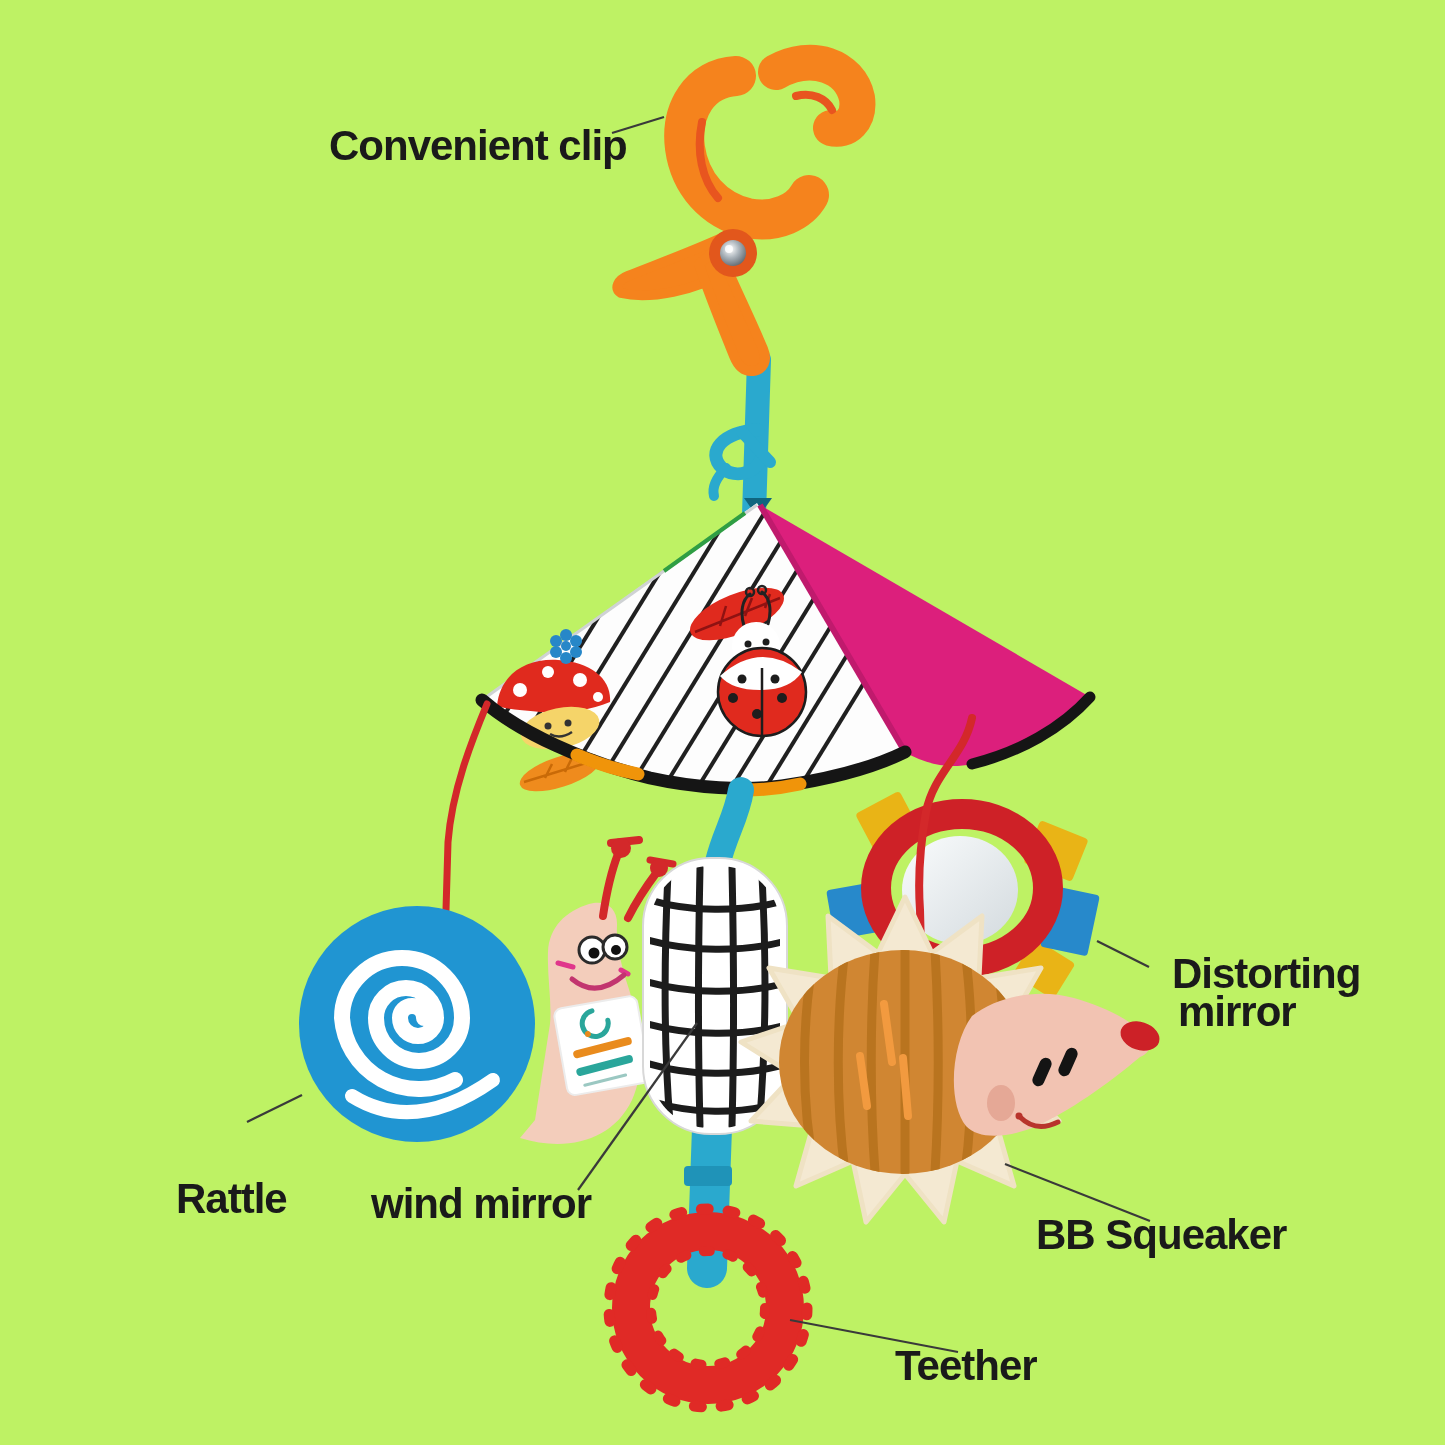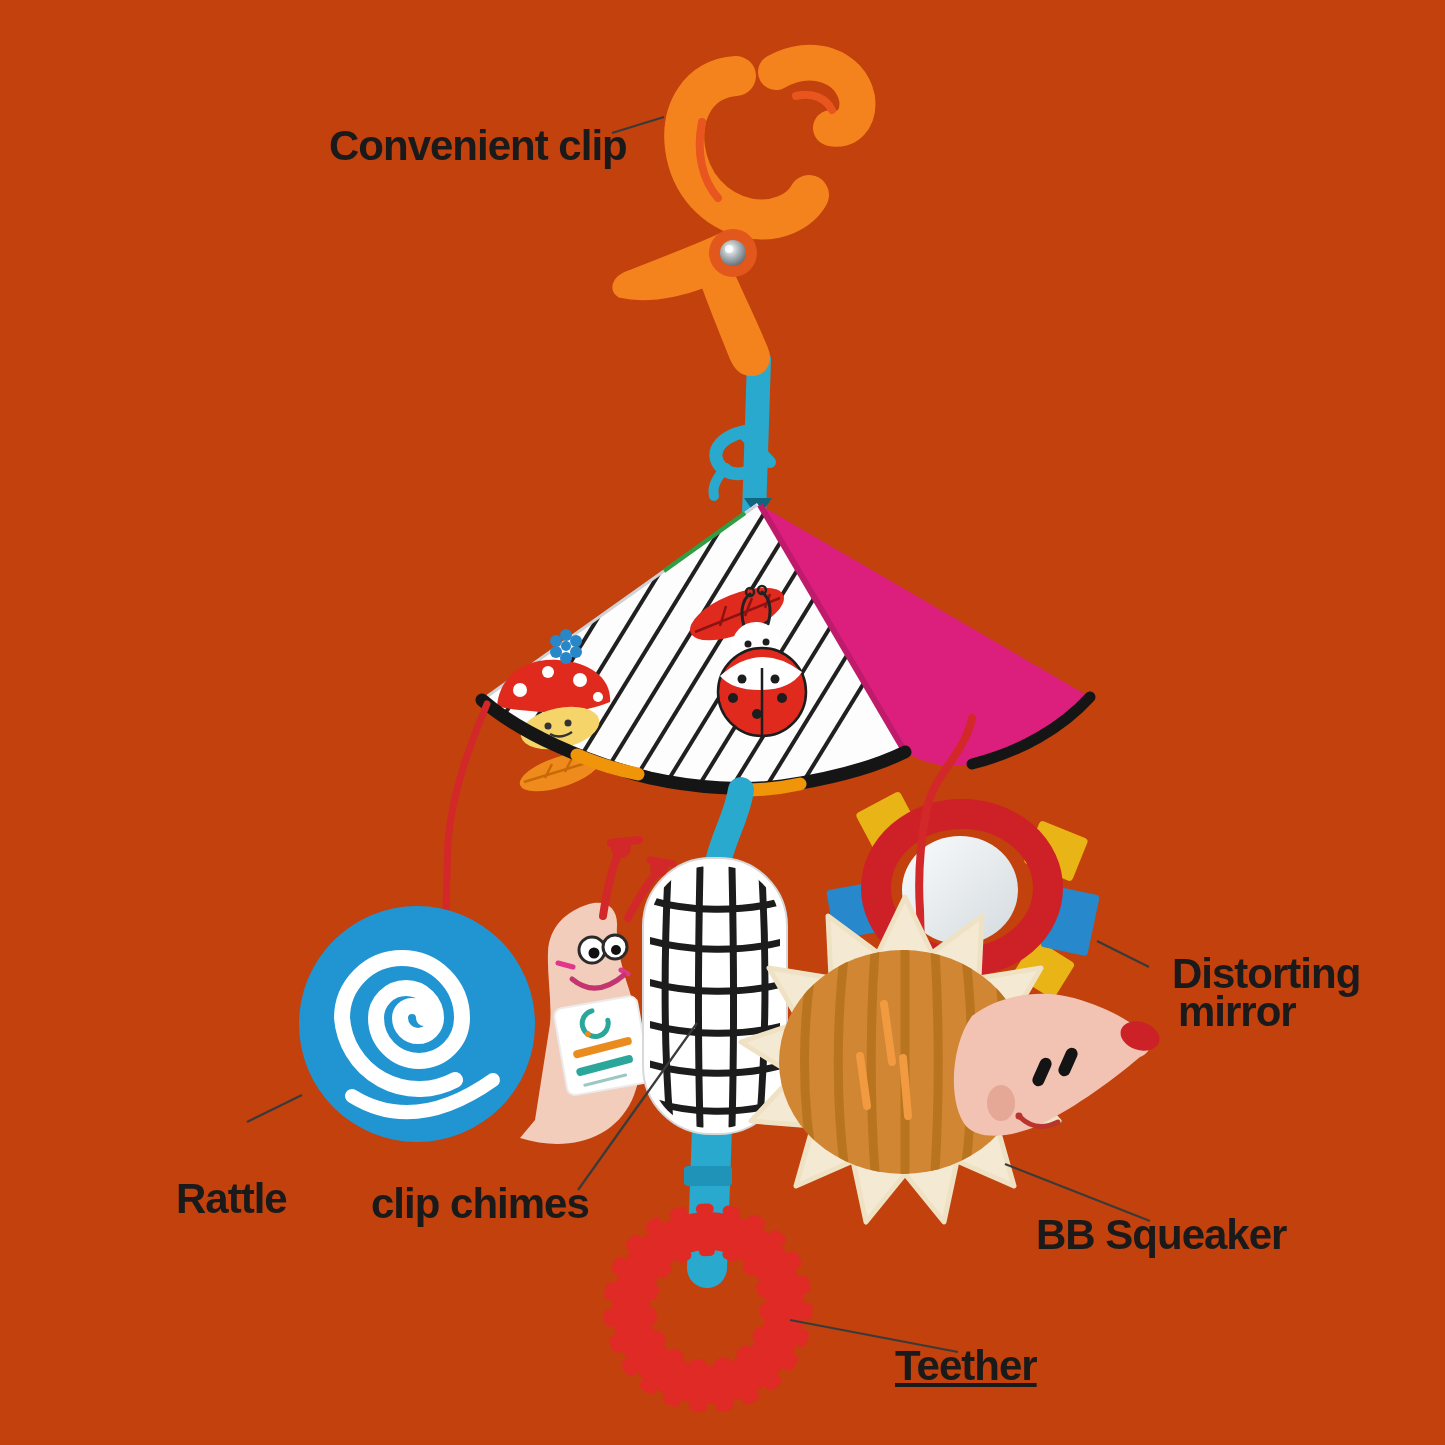--- a/index.html
+++ b/index.html
@@ -1,16 +1,16 @@
 <!DOCTYPE html>
 <html><head>
 <meta charset="utf-8">
 <style>
   html,body{margin:0;padding:0;background:#ffffff;}
-  #stage{position:relative;width:1445px;height:1445px;background:#c2410c;overflow:hidden;
+  #stage{position:relative;width:1445px;height:1445px;background:#bef264;overflow:hidden;
          font-family:"Liberation Sans", sans-serif;}
   #art{position:absolute;left:0;top:0;}
   .label{position:absolute;font-weight:600;font-size:42px;line-height:38px;
          letter-spacing:-1px;color:#1a1a1a;white-space:nowrap;}
   .label .l2{padding-left:6px;}
 </style>
 </head>
 <body>
 
 <div id="stage">
@@ -254,21 +254,21 @@
     <line x1="302" y1="1095" x2="247" y2="1122"></line>
     <line x1="697" y1="1023" x2="578" y2="1190"></line>
     <line x1="790" y1="1320" x2="958" y2="1352"></line>
     <line x1="1005" y1="1164" x2="1150" y2="1221"></line>
     <line x1="1097" y1="941" x2="1149" y2="967"></line>
   </g>
 </svg>
 
 <div class="label" style="left:329px;top:127px;">Convenient clip</div>
 <div class="label" style="left:176px;top:1180px;">Rattle</div>
-<div class="label" style="left:371px;top:1185px;">clip chimes</div>
-<div class="label" style="left:895px;top:1347px;text-decoration:underline;">Teether</div>
+<div class="label" style="left:371px;top:1185px;">wind mirror</div>
+<div class="label" style="left:895px;top:1347px;">Teether</div>
 <div class="label" style="left:1036px;top:1216px;">BB Squeaker</div>
 <div class="label" style="left:1172px;top:955px;">
   <div>Distorting</div>
   <div class="l2">mirror</div>
 </div>
 
 </div>
 
 </body></html>

